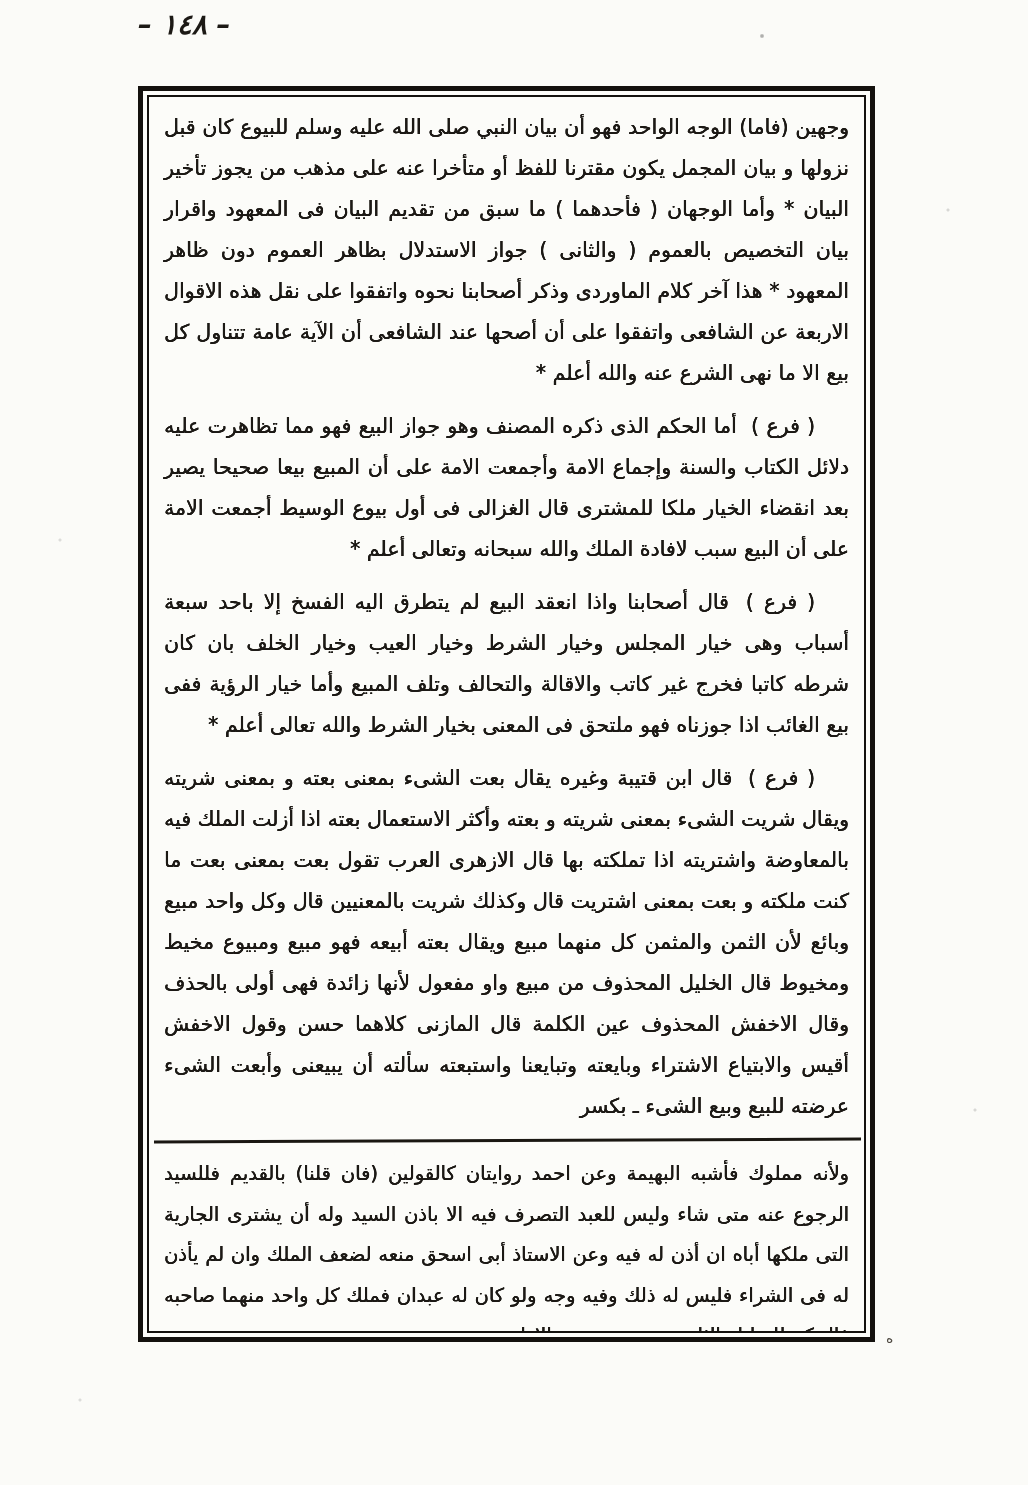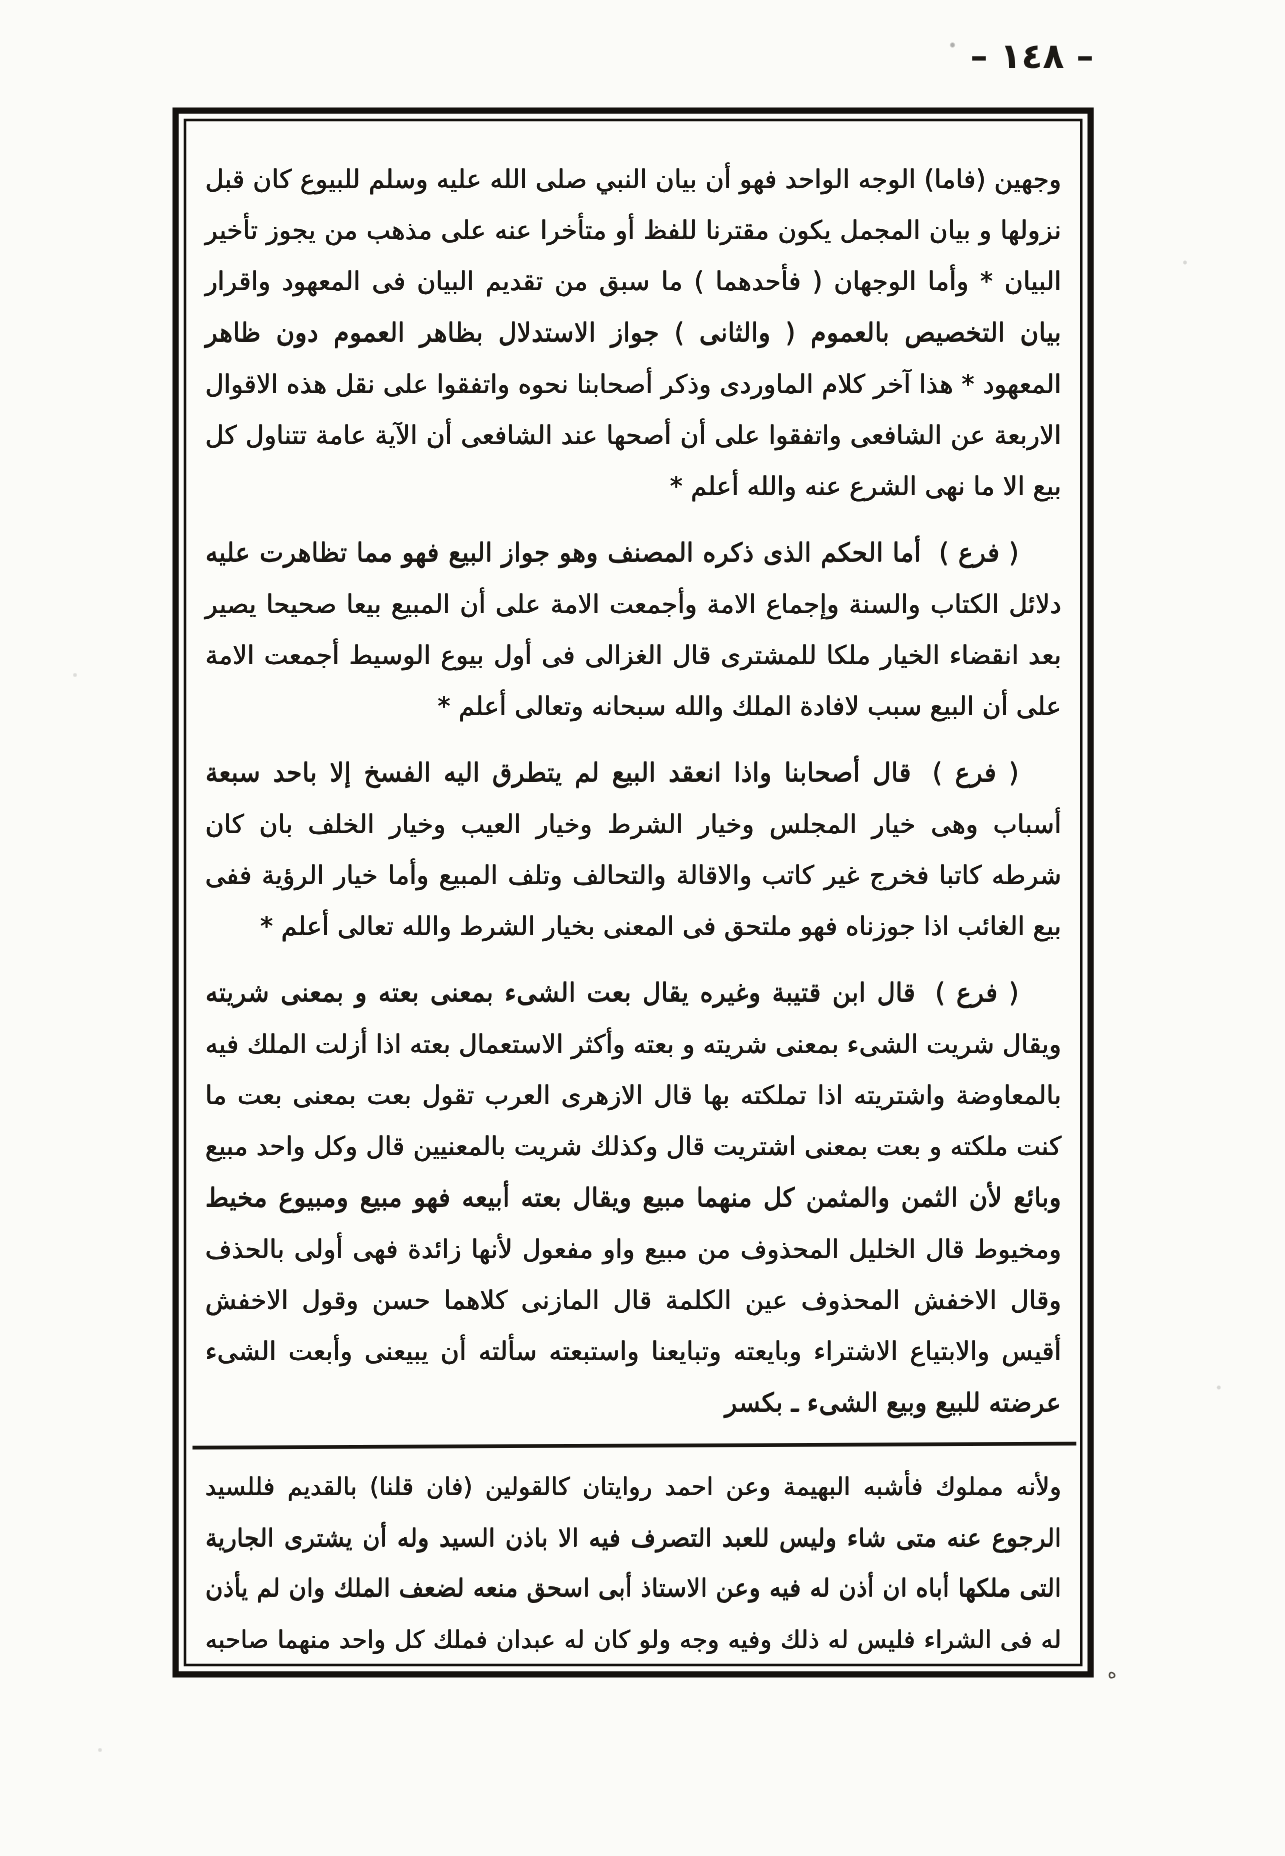--- a/index.html
+++ b/index.html
@@ -22,44 +22,45 @@
     background:
       radial-gradient(circle at 762px 36px, rgba(0,0,0,.30) 0 1.2px, transparent 2.5px),
       radial-gradient(circle at 846px 94px, rgba(0,0,0,.22) 0 1px, transparent 2px),
       radial-gradient(circle at 948px 210px, rgba(0,0,0,.14) 0 1px, transparent 2px),
       radial-gradient(circle at 60px 540px, rgba(0,0,0,.12) 0 1px, transparent 2px),
       radial-gradient(circle at 975px 1110px, rgba(0,0,0,.14) 0 1px, transparent 2px),
       radial-gradient(circle at 80px 1400px, rgba(0,0,0,.12) 0 1px, transparent 2px);
   }
   .page-number {
     position: absolute;
-    top: 28px;
+    top: 8px;
     left: 138px;
     width: 737px;
-    text-align: right;
+    text-align: left;
     font-size: 28px;
     font-weight: bold;
     letter-spacing: 3px;
     direction: rtl;
+    font-style: italic;
   }
   .frame-outer {
     position: absolute;
     left: 138px;
     top: 86px;
     width: 737px;
     height: 1256px;
     border: 5px solid #14110e;
     box-sizing: border-box;
     background: #fcfcf9;
   }
   .frame-inner {
     position: absolute;
     inset: 4px;
     border: 2px solid #14110e;
-    padding: 26px 15px 6px 15px;
+    padding: 10px 15px 6px 15px;
     box-sizing: border-box;
     overflow: hidden;
   }
   .text-area p {
     margin: 0 0 12px 0;
     direction: rtl;
     text-align: justify;
     text-align-last: right;
     font-size: 20.5px;
     line-height: 2.0;

